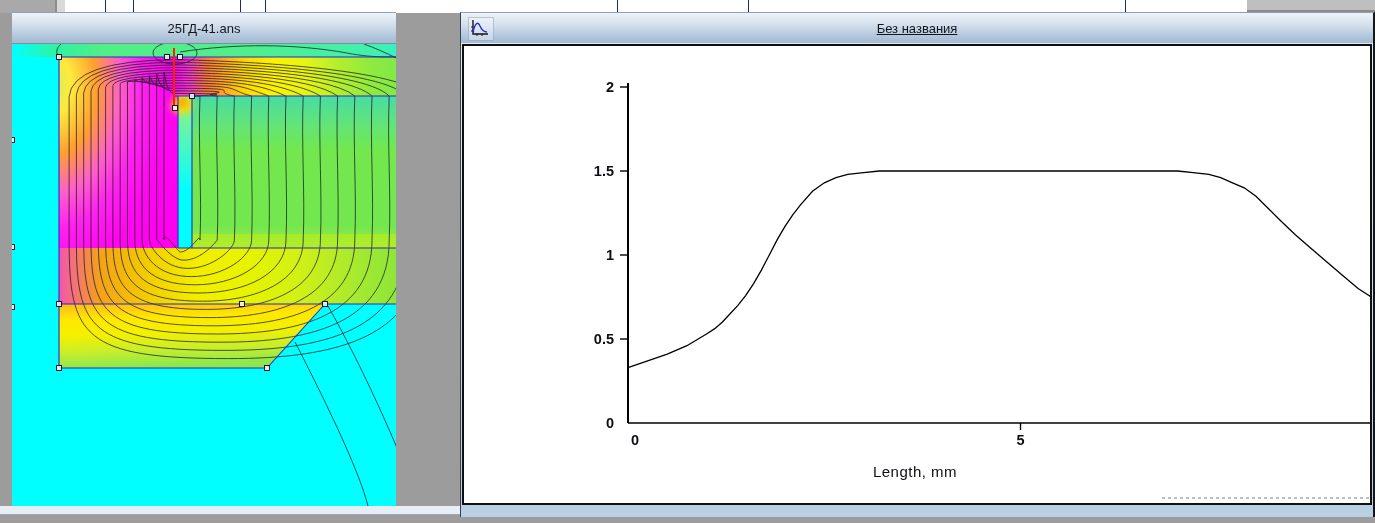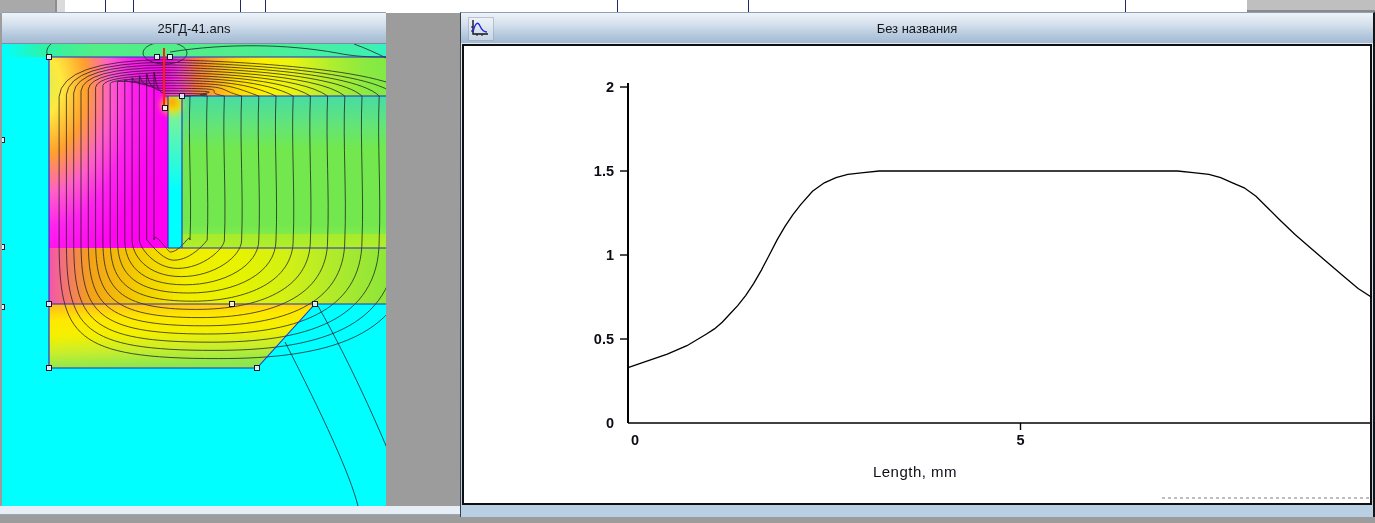--- a/index.html
+++ b/index.html
@@ -18,35 +18,35 @@
   
   .titlebar{
     height:30px;display:flex;align-items:center;justify-content:center;position:relative;
     background:linear-gradient(#eef3f9 0%,#d3dfec 40%,#b4c8dd 75%,#a3bad2 100%);
     border-top:1px solid #8fa0b2;
     font-size:13px;color:#15161a;
   }
   .titlebar .title{pointer-events:none;}
 
   
-  .win-left{position:absolute;left:2px;top:12px;width:384px;height:494px;}
+  .win-left{position:absolute;left:12px;top:12px;width:384px;height:494px;}
   .win-left .titlebar{border-bottom:1px solid #7e8ea1;}
   .win-left .client{
     position:absolute;left:0;top:32px;right:0;bottom:0;background:#00ffff;overflow:hidden;
   }
   .left-bottom-strip{position:absolute;left:0;top:506px;width:460px;height:8px;
     background:#e8eef5;border-bottom:1px solid #97a7b8;}
 
   
   .win-right{
     position:absolute;left:460px;top:12px;width:915px;height:505px;box-sizing:border-box;
     background:linear-gradient(#e4ecf5,#b9cfe4);
     border-left:1px solid #39404d;border-right:2px solid #14161a;border-top:1px solid #8fa0b2;
   }
-  .win-right .titlebar{border-top:none;}
+  .win-right .titlebar{border-top:none;text-decoration:underline;}
   .win-right .icon-box{position:absolute;left:7px;top:4px;width:24px;height:22px;
     background:rgba(255,255,255,0.35);border:1px solid rgba(90,110,140,.35);}
   .win-right .client{
     position:absolute;left:1px;right:1px;top:31px;bottom:12px;
     background:#ffffff;border:2px solid #101010;box-sizing:border-box;
   }
   .win-right .client svg{position:absolute;left:0;top:0;}
 
   
   .tick{font-family:"Liberation Sans",sans-serif;font-weight:bold;font-size:14.5px;fill:#0d0d16;}

